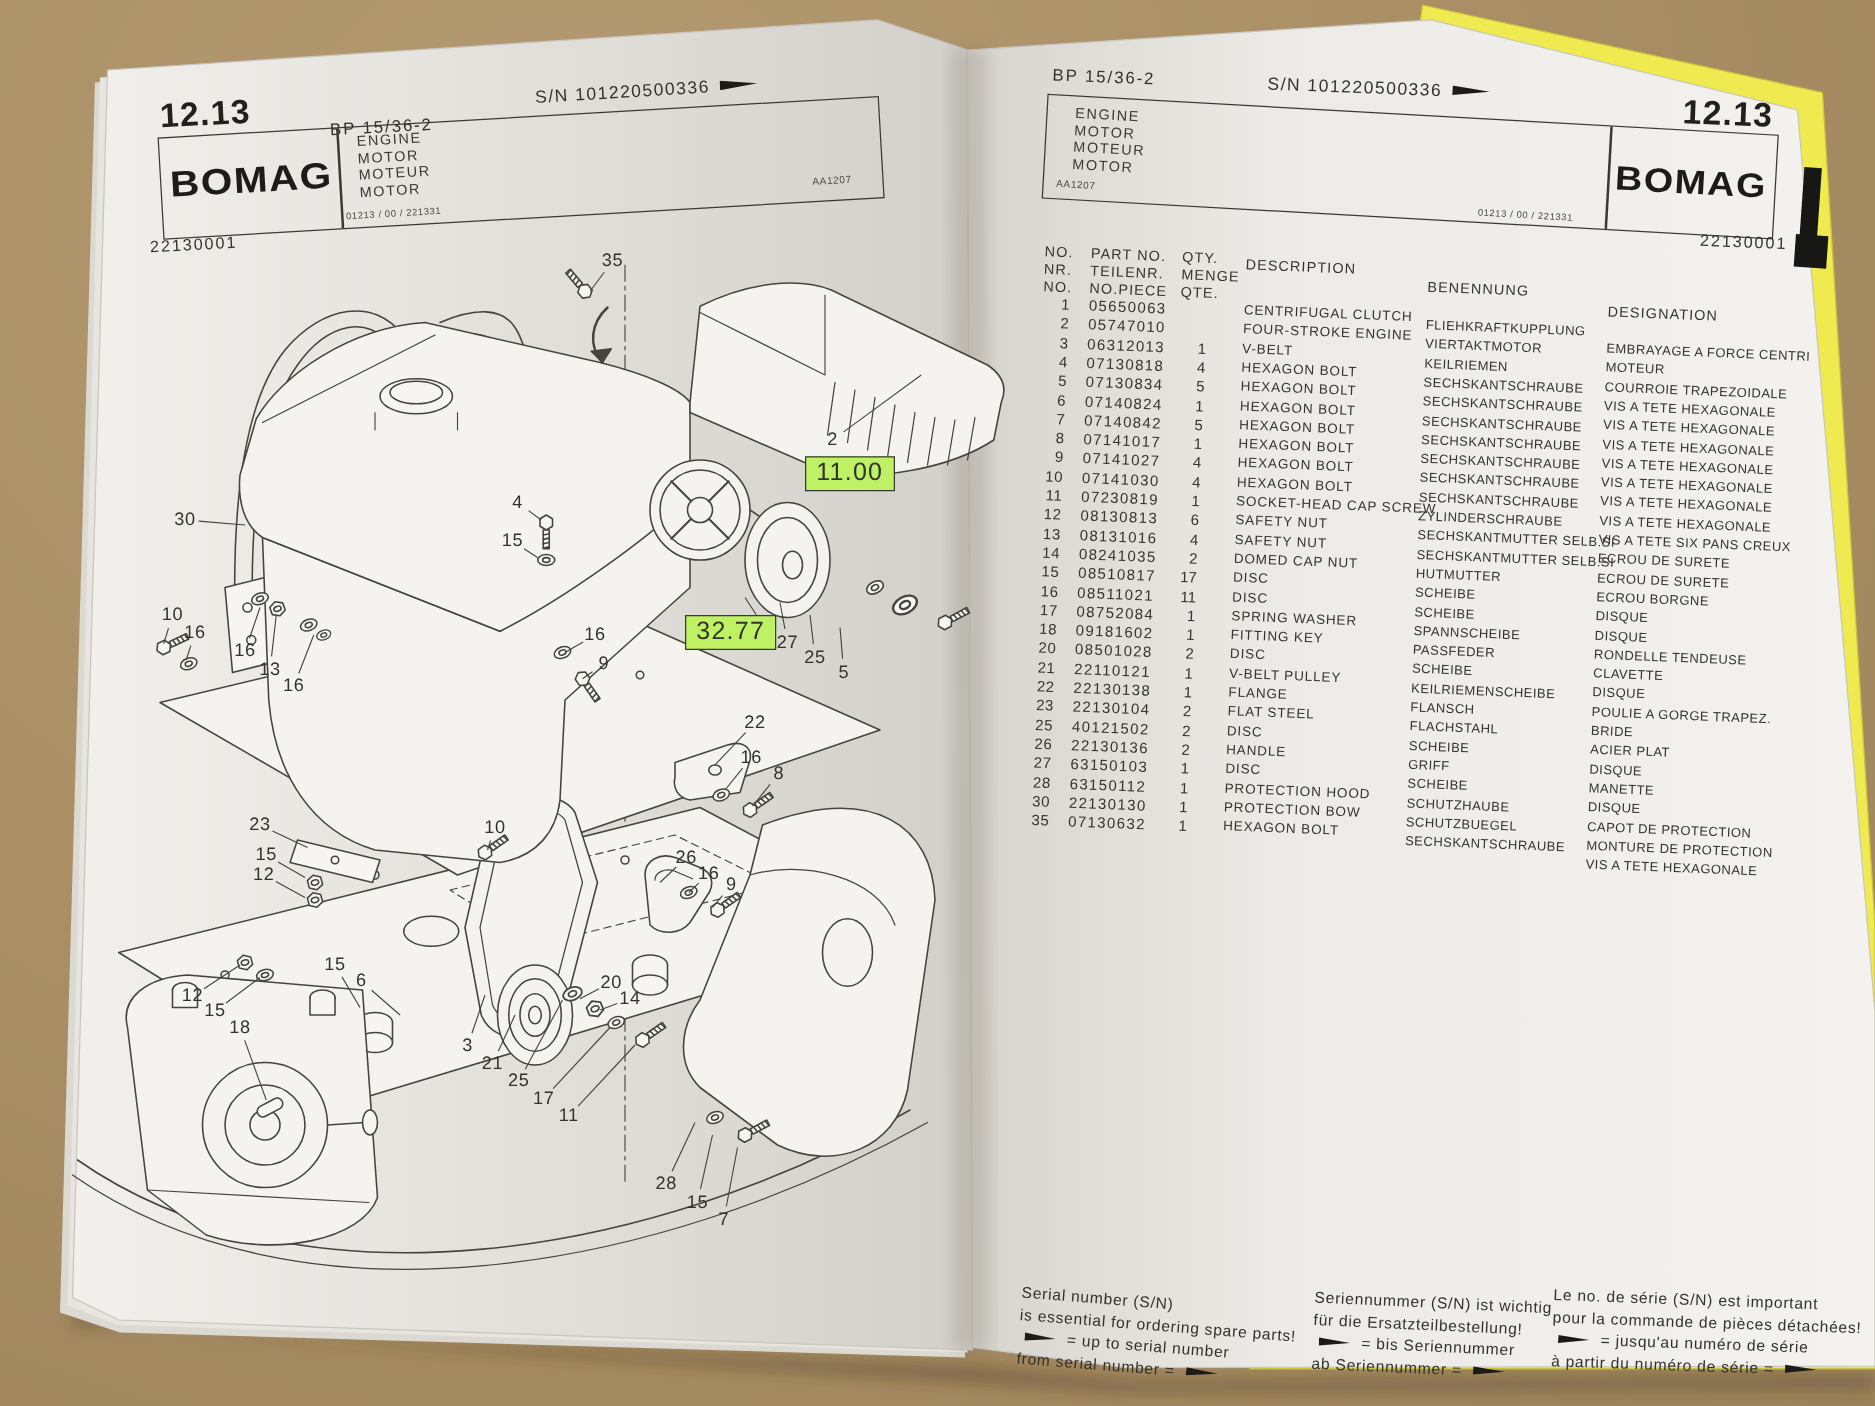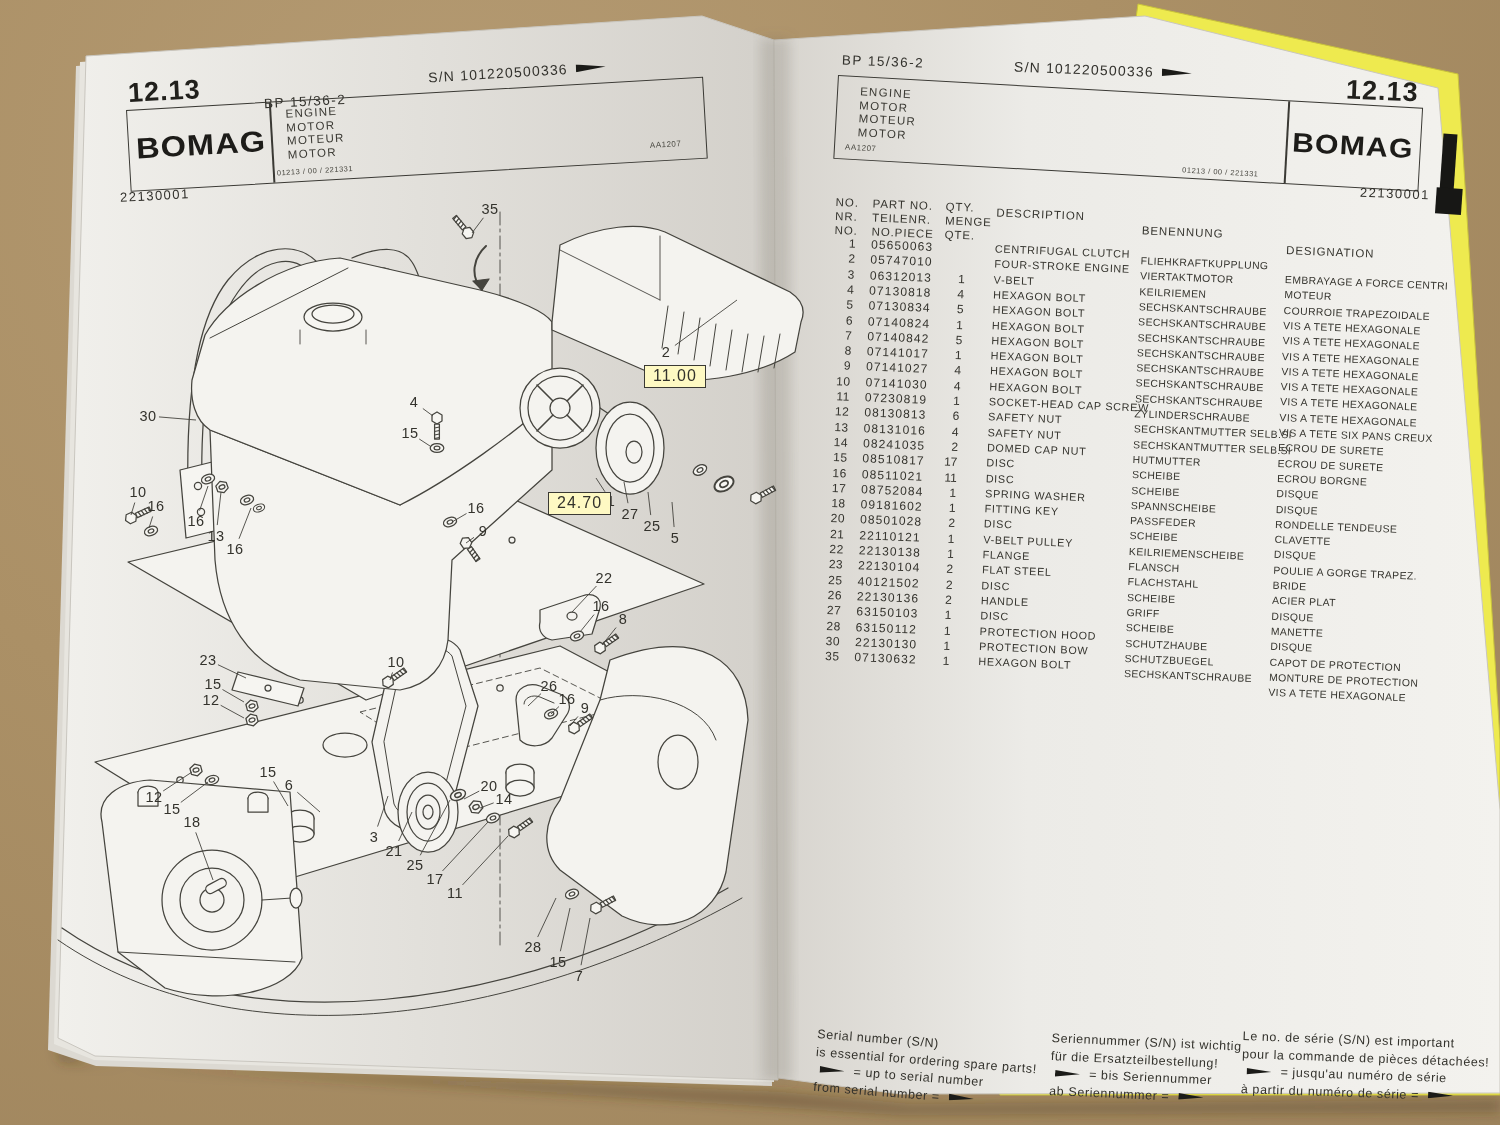--- a/index.html
+++ b/index.html
@@ -42,22 +42,22 @@
   .note{position:absolute;font-size:12.5px;line-height:17.5px;letter-spacing:0.6px;color:#33322c;transform-origin:0 0;}
   #note-en{left:818px;top:1026px;transform:rotate(4.5deg);}
   #note-de{left:1052px;top:1030px;transform:rotate(2.6deg);}
   #note-fr{left:1243px;top:1028px;transform:rotate(2deg);}
   .arr{display:inline-block;width:25px;height:10px;background:#1b1b18;
        clip-path:polygon(0 18%,100% 50%,0 82%);vertical-align:-1px;margin:0 5px;}
   .arr-lg{display:inline-block;width:30px;height:12px;background:#1b1b18;
        clip-path:polygon(0 18%,100% 50%,0 82%);vertical-align:-1px;margin-left:8px;}
   
   .callout{position:absolute;transform:translate(-50%,-50%);font-size:14.5px;letter-spacing:0.5px;color:#33322c;}
-  .refbox{position:absolute;border:1.6px solid #3a3934;background:#fef9c3;padding:1px 8px 2px 8px;
-          font-size:16px;letter-spacing:1px;color:#33322c;}
+  .refbox{position:absolute;border:1.6px solid #3a3934;background:#bef264;padding:1px 8px 2px 8px;
+          font-size:20px;letter-spacing:1px;color:#33322c;}
 </style>
 </head>
 <body>
 
 <svg width="1500" height="1125" viewBox="0 0 1500 1125">
   <defs>
     <linearGradient id="spineL" x1="0" y1="0" x2="1" y2="0">
       <stop offset="0" stop-color="#f1f0ec"></stop>
         <stop offset="1" stop-color="#d3d0ca"></stop>
     </linearGradient>
@@ -346,21 +346,21 @@
     <span class="callout" style="left: 289px; top: 785px;">6</span>
     <span class="callout" style="left: 374px; top: 837px;">3</span>
     <span class="callout" style="left: 394px; top: 851px;">21</span>
     <span class="callout" style="left: 415px; top: 865px;">25</span>
     <span class="callout" style="left: 435px; top: 879px;">17</span>
     <span class="callout" style="left: 455px; top: 893px;">11</span>
     <span class="callout" style="left: 533px; top: 947px;">28</span>
     <span class="callout" style="left: 558px; top: 962px;">15</span>
     <span class="callout" style="left: 579px; top: 976px;">7</span>
     <span class="refbox" style="left: 644px; top: 365px;">11.00</span>
-    <span class="refbox" style="left: 548px; top: 492px;">24.70</span>
+    <span class="refbox" style="left: 548px; top: 492px;">32.77</span>
   </div>
 
 <div class="t lp-num">12.13</div>
 <div class="t lp-model">BP 15/36-2</div>
 <div class="t lp-serial">
   <span>S/N 101220500336</span><span class="arr-lg"></span>
 </div>
 <div class="hdr-box" id="lp-box">
   <div class="vdiv" style="left:142px;"></div>
   <div class="brand" style="left:10px;top:22px;width:124px;text-align:center;font-size:29px;">BOMAG</div>

